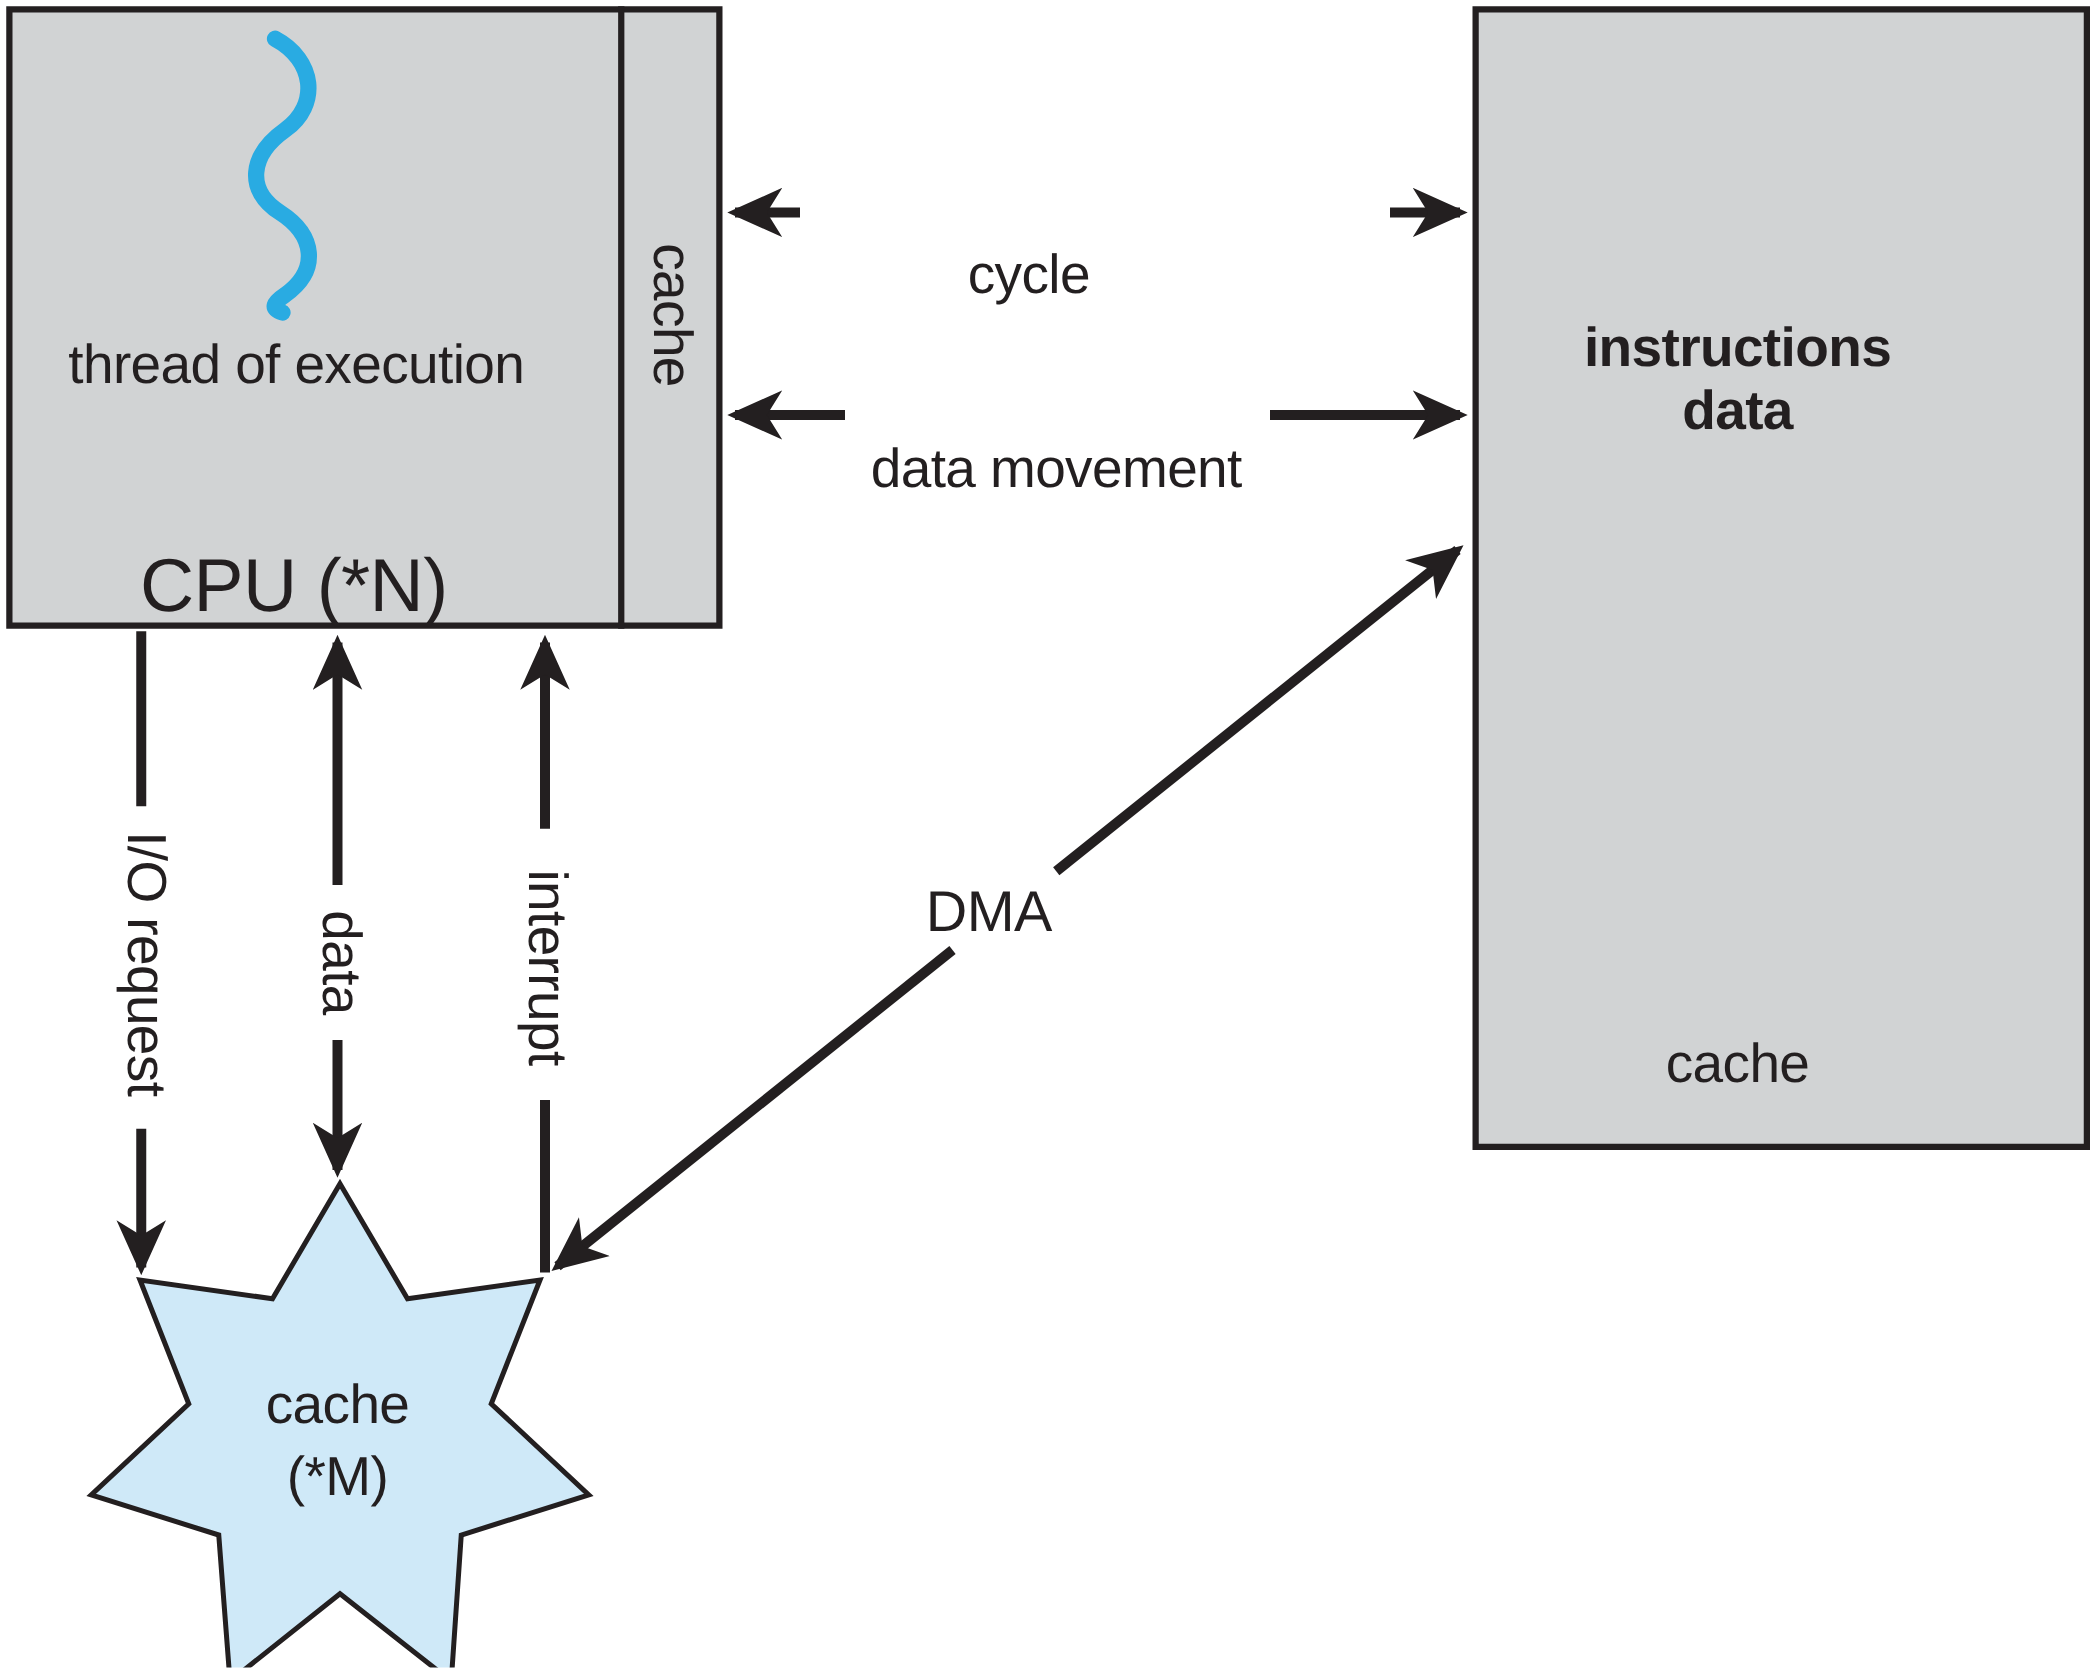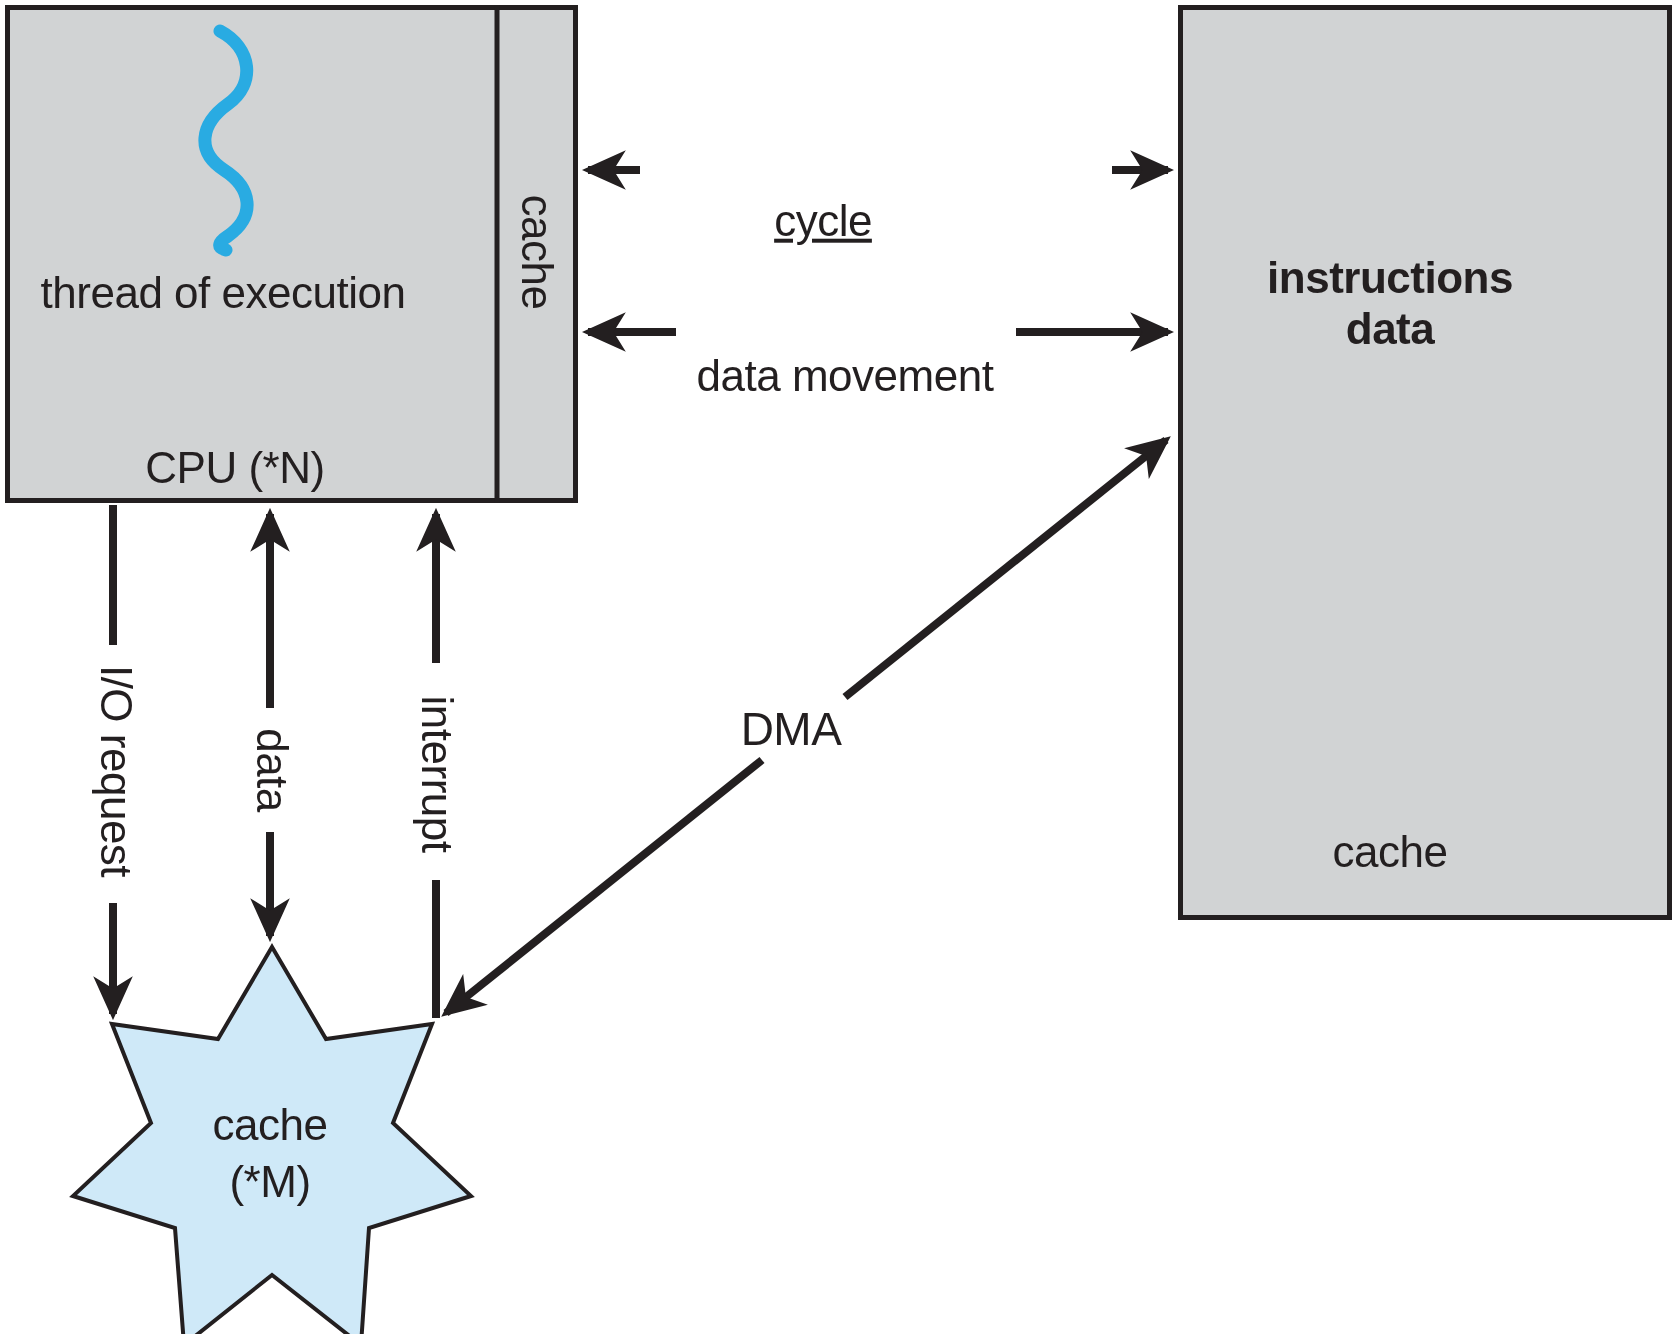--- a/index.html
+++ b/index.html
@@ -23,21 +23,21 @@
   .star{fill:var(--device-fill);stroke:var(--outline);stroke-width:4;stroke-linejoin:miter;}
   .aline{stroke:var(--outline);stroke-width:8;fill:none;}
   .squig{stroke:var(--squiggle);stroke-width:13;fill:none;stroke-linecap:round;}
   .arrowhead{fill:var(--outline);}
   .lbl{
     position:absolute;transform:translate(-50%,-50%);
     font-size:44px;letter-spacing:-0.5px;white-space:nowrap;
     line-height:1.15;text-align:center;
   }
   .lbl.rot{transform:translate(-50%,-50%) rotate(90deg);}
-  .lbl.big{font-size:44px;}
+  .lbl.big{font-size:60px;}
   .lbl.dma{font-size:46px;}
   .stack span{display:block;}
 </style>
 </head>
 <body>
 
 <div id="stage">
 
   <svg width="1675" height="1334" viewBox="0 0 1675 1334">
     <defs>
@@ -67,27 +67,27 @@
     <line class="aline" x1="270" y1="708" x2="270" y2="514" marker-end="url(#ah)"></line>
     <line class="aline" x1="270" y1="832" x2="270" y2="936" marker-end="url(#ah)"></line>
 
     <line class="aline" x1="436" y1="663" x2="436" y2="514" marker-end="url(#ah)"></line>
     <line class="aline" x1="436" y1="880" x2="436" y2="1018"></line>
 
     <line class="aline" x1="762" y1="760" x2="446" y2="1013" marker-end="url(#ah)"></line>
     <line class="aline" x1="845" y1="697" x2="1166" y2="440" marker-end="url(#ah)"></line>
   </svg>
 
-  <div class="lbl" style="left:223px;top:293px;">thread of execution</div>
+  <div class="lbl" style="left:237px;top:293px;">thread of execution</div>
 
   <div class="lbl big" style="left:235px;top:468px;">CPU (*N)</div>
 
   <div class="lbl rot" style="left:537px;top:252px;">cache</div>
 
-  <div class="lbl" style="left:823px;top:221px;text-decoration:underline;">cycle</div>
+  <div class="lbl" style="left:823px;top:221px;">cycle</div>
 
   <div class="lbl" style="left:845px;top:332px;margin-top:44px;">data movement</div>
 
   <div class="lbl stack" style="left:1390px;top:304px;font-weight:bold;">
     <span>instructions</span>
     <span>data</span>
   </div>
 
   <div class="lbl" style="left:1390px;top:852px;">cache</div>
 

